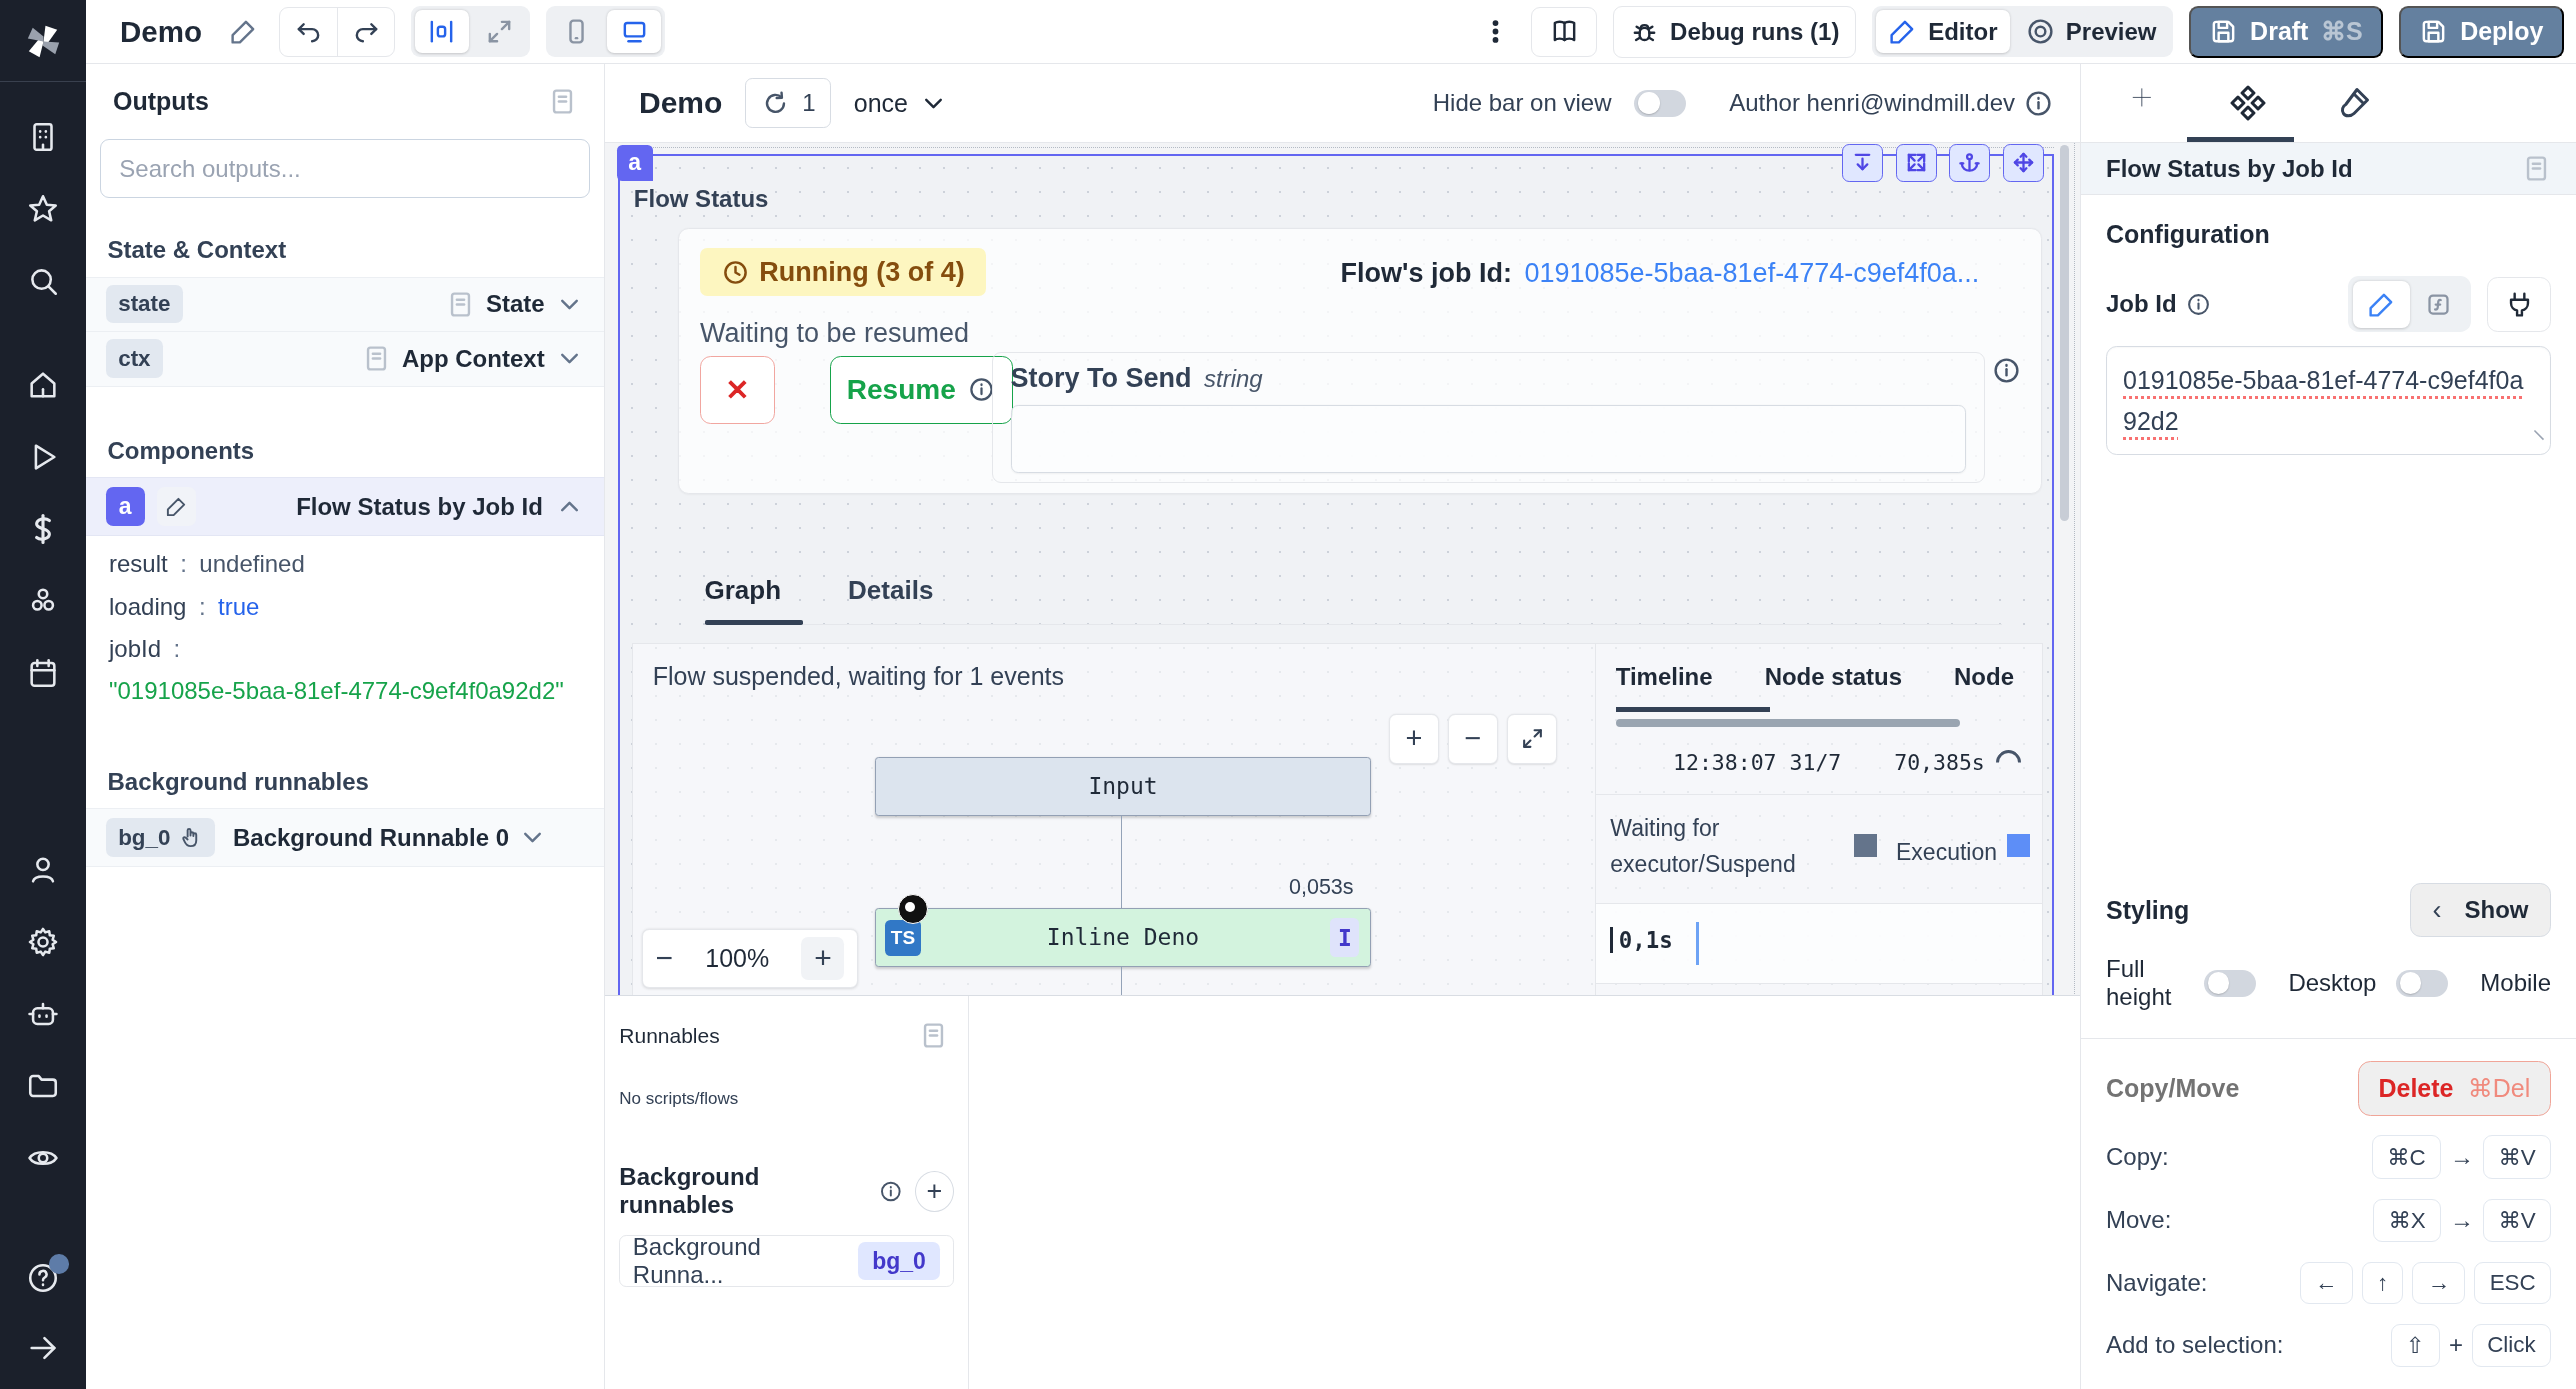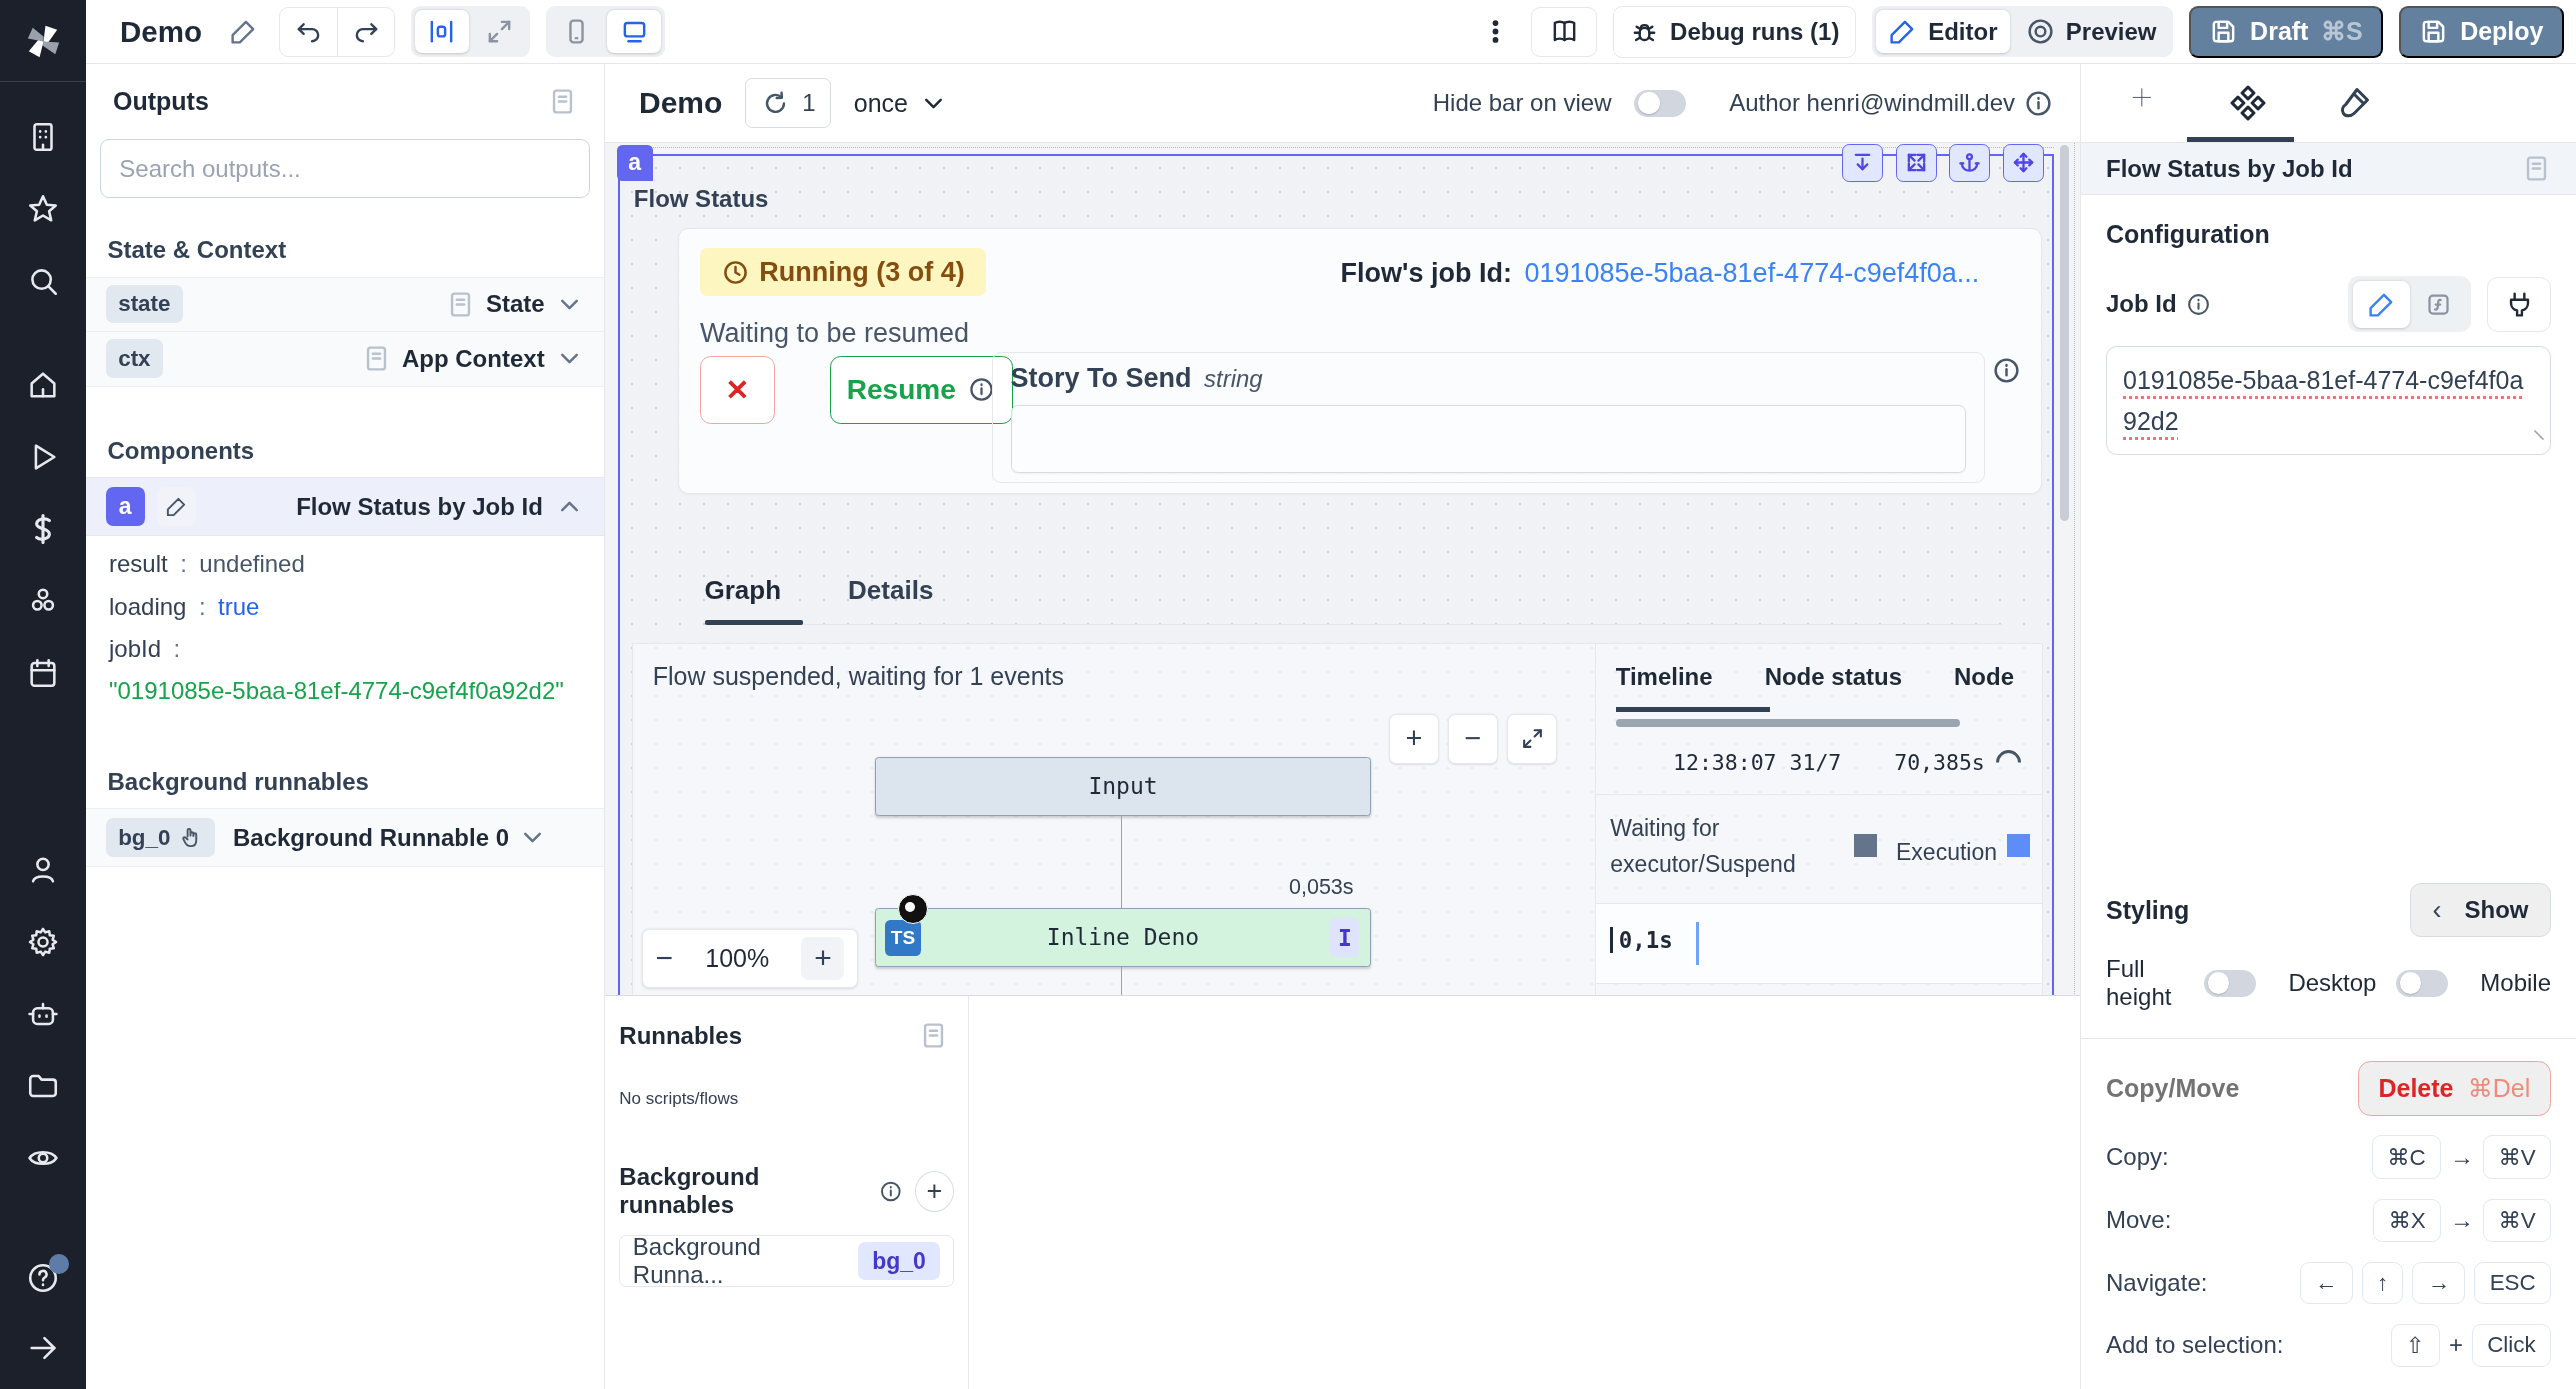--- a/index.html
+++ b/index.html
@@ -151,21 +151,21 @@
   .sq-blue { position:absolute; left:411px; top:190px; background:#5d8ef7; }
   .tl-row1 { position:absolute; left:0; top:259px; width:100%; height:81px; background:rgba(253,253,254,.9); border-top:0.9px solid #e5e7eb; border-bottom:0.9px solid #e5e7eb; }
   .tl-row1 .dlabel { position:absolute; left:14.3px; top:23px; font-family:"DejaVu Sans Mono",monospace; font-weight:bold; font-size:22.4px; color:#1f2937; border-left:3.6px solid #1f2937; padding-left:5.4px; }
   .tl-tick { position:absolute; width:2.7px; height:43px; background:#6ea3f5; top:18px; }
   .tl-row2 { position:absolute; left:0; top:351px; width:100%; height:72px; background:rgba(253,253,254,.9); border-top:0.9px solid #e5e7eb; }
 
   
   .runnables { position:absolute; left:0; top:852px; width:100%; bottom:0; background:#fff; border-top:0.9px solid #d9dde3; }
   .run-left { position:absolute; left:0; top:0; width:364px; height:100%; border-right:0.9px solid #e5e7eb; }
   .run-head { display:flex; align-items:center; justify-content:space-between; padding:25px 19.7px 0 14.3px; }
-  .run-head .t { font-size:24px; font-weight:bold; color:#1f2937; }
+  .run-head .t { font-size:21px; font-weight:normal; color:#1f2937; }
   .run-empty { padding:39px 14.3px 0; font-size:17px; color:#334155; }
   .bgr-head { display:flex; align-items:center; gap:12.5px; padding:54px 14.3px 0; }
   .bgr-head .t { font-size:24px; font-weight:bold; color:#1f2937; }
   .plus-circle { width:41px; height:41px; border:0.9px solid #d7dce3; border-radius:50%; display:flex; align-items:center; justify-content:center; color:#334155; font-size:27px; }
   .bgr-item { margin:16px 14.3px 0; height:52px; border:0.9px solid #e5e7eb; border-radius:7.2px; display:flex; align-items:center; justify-content:space-between; padding:0 12.5px; }
   .bgr-item .lbl { font-size:24px; color:#334155; }
   .badge-lite { background:#e0e7ff; color:#4338ca; font-weight:bold; font-size:23px; border-radius:7.2px; padding:5.4px 14.3px; }
 
   
   .rpanel { width:496px; border-left:0.9px solid #e5e7eb; background:#fff; display:flex; flex-direction:column; flex-shrink:0; }

